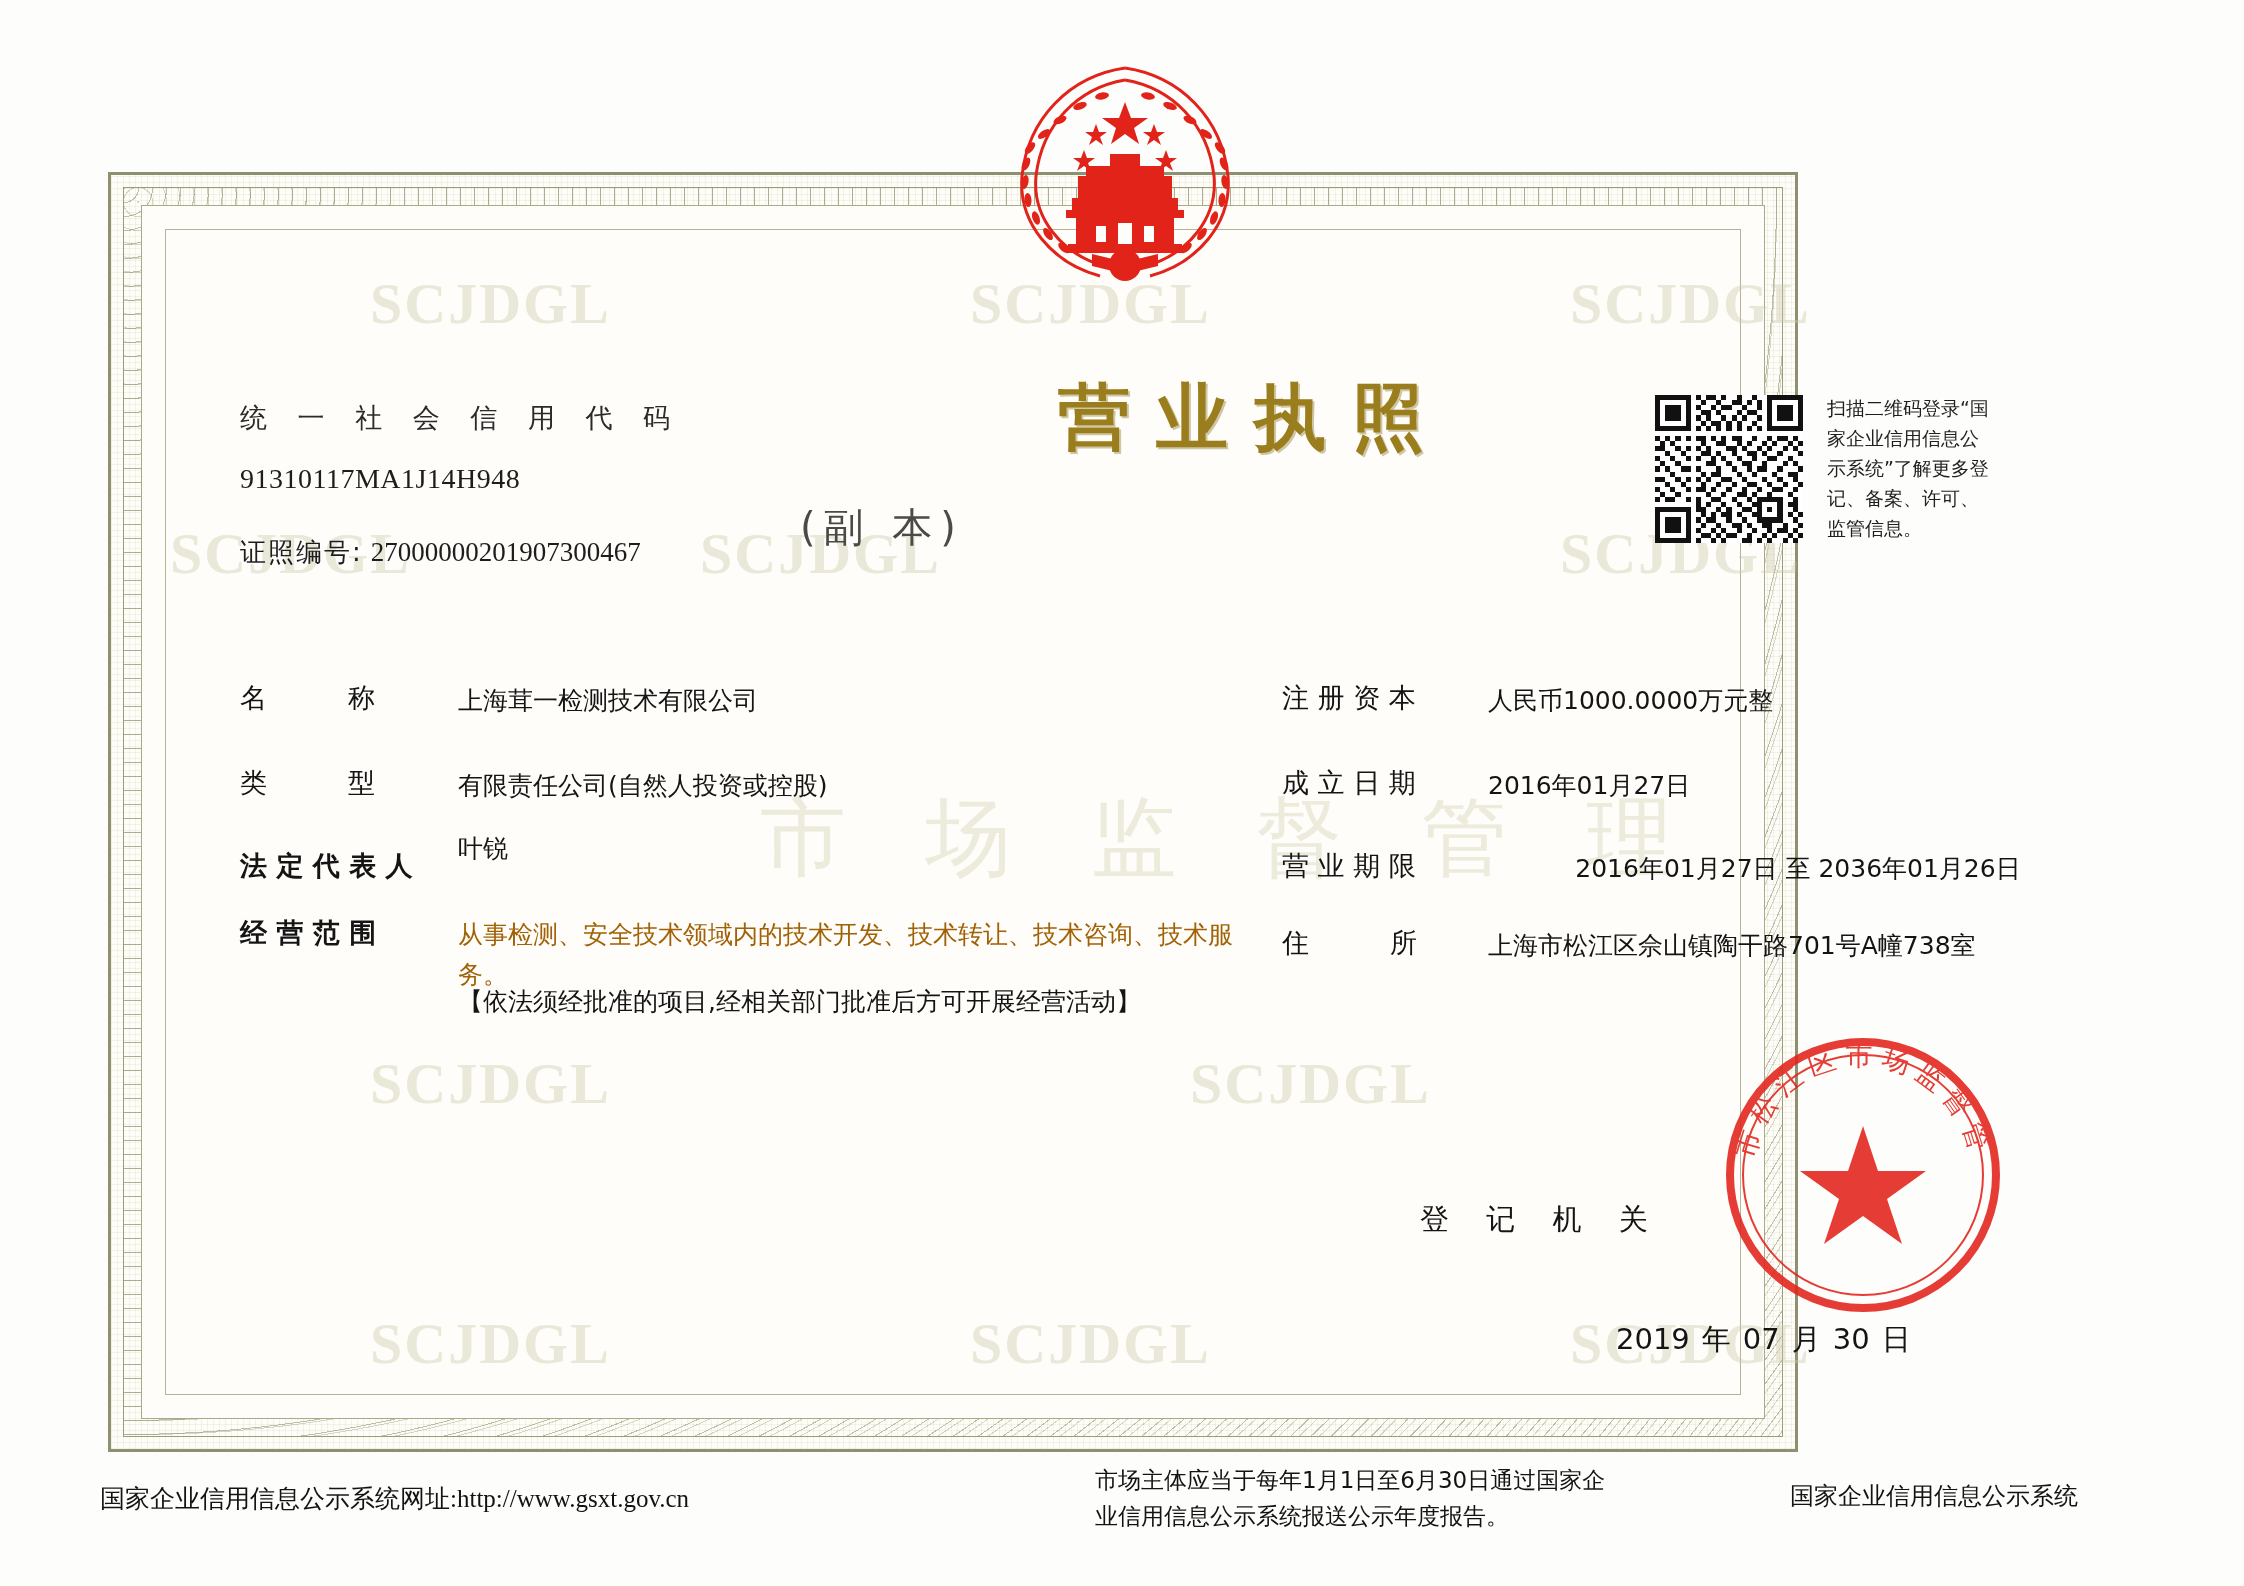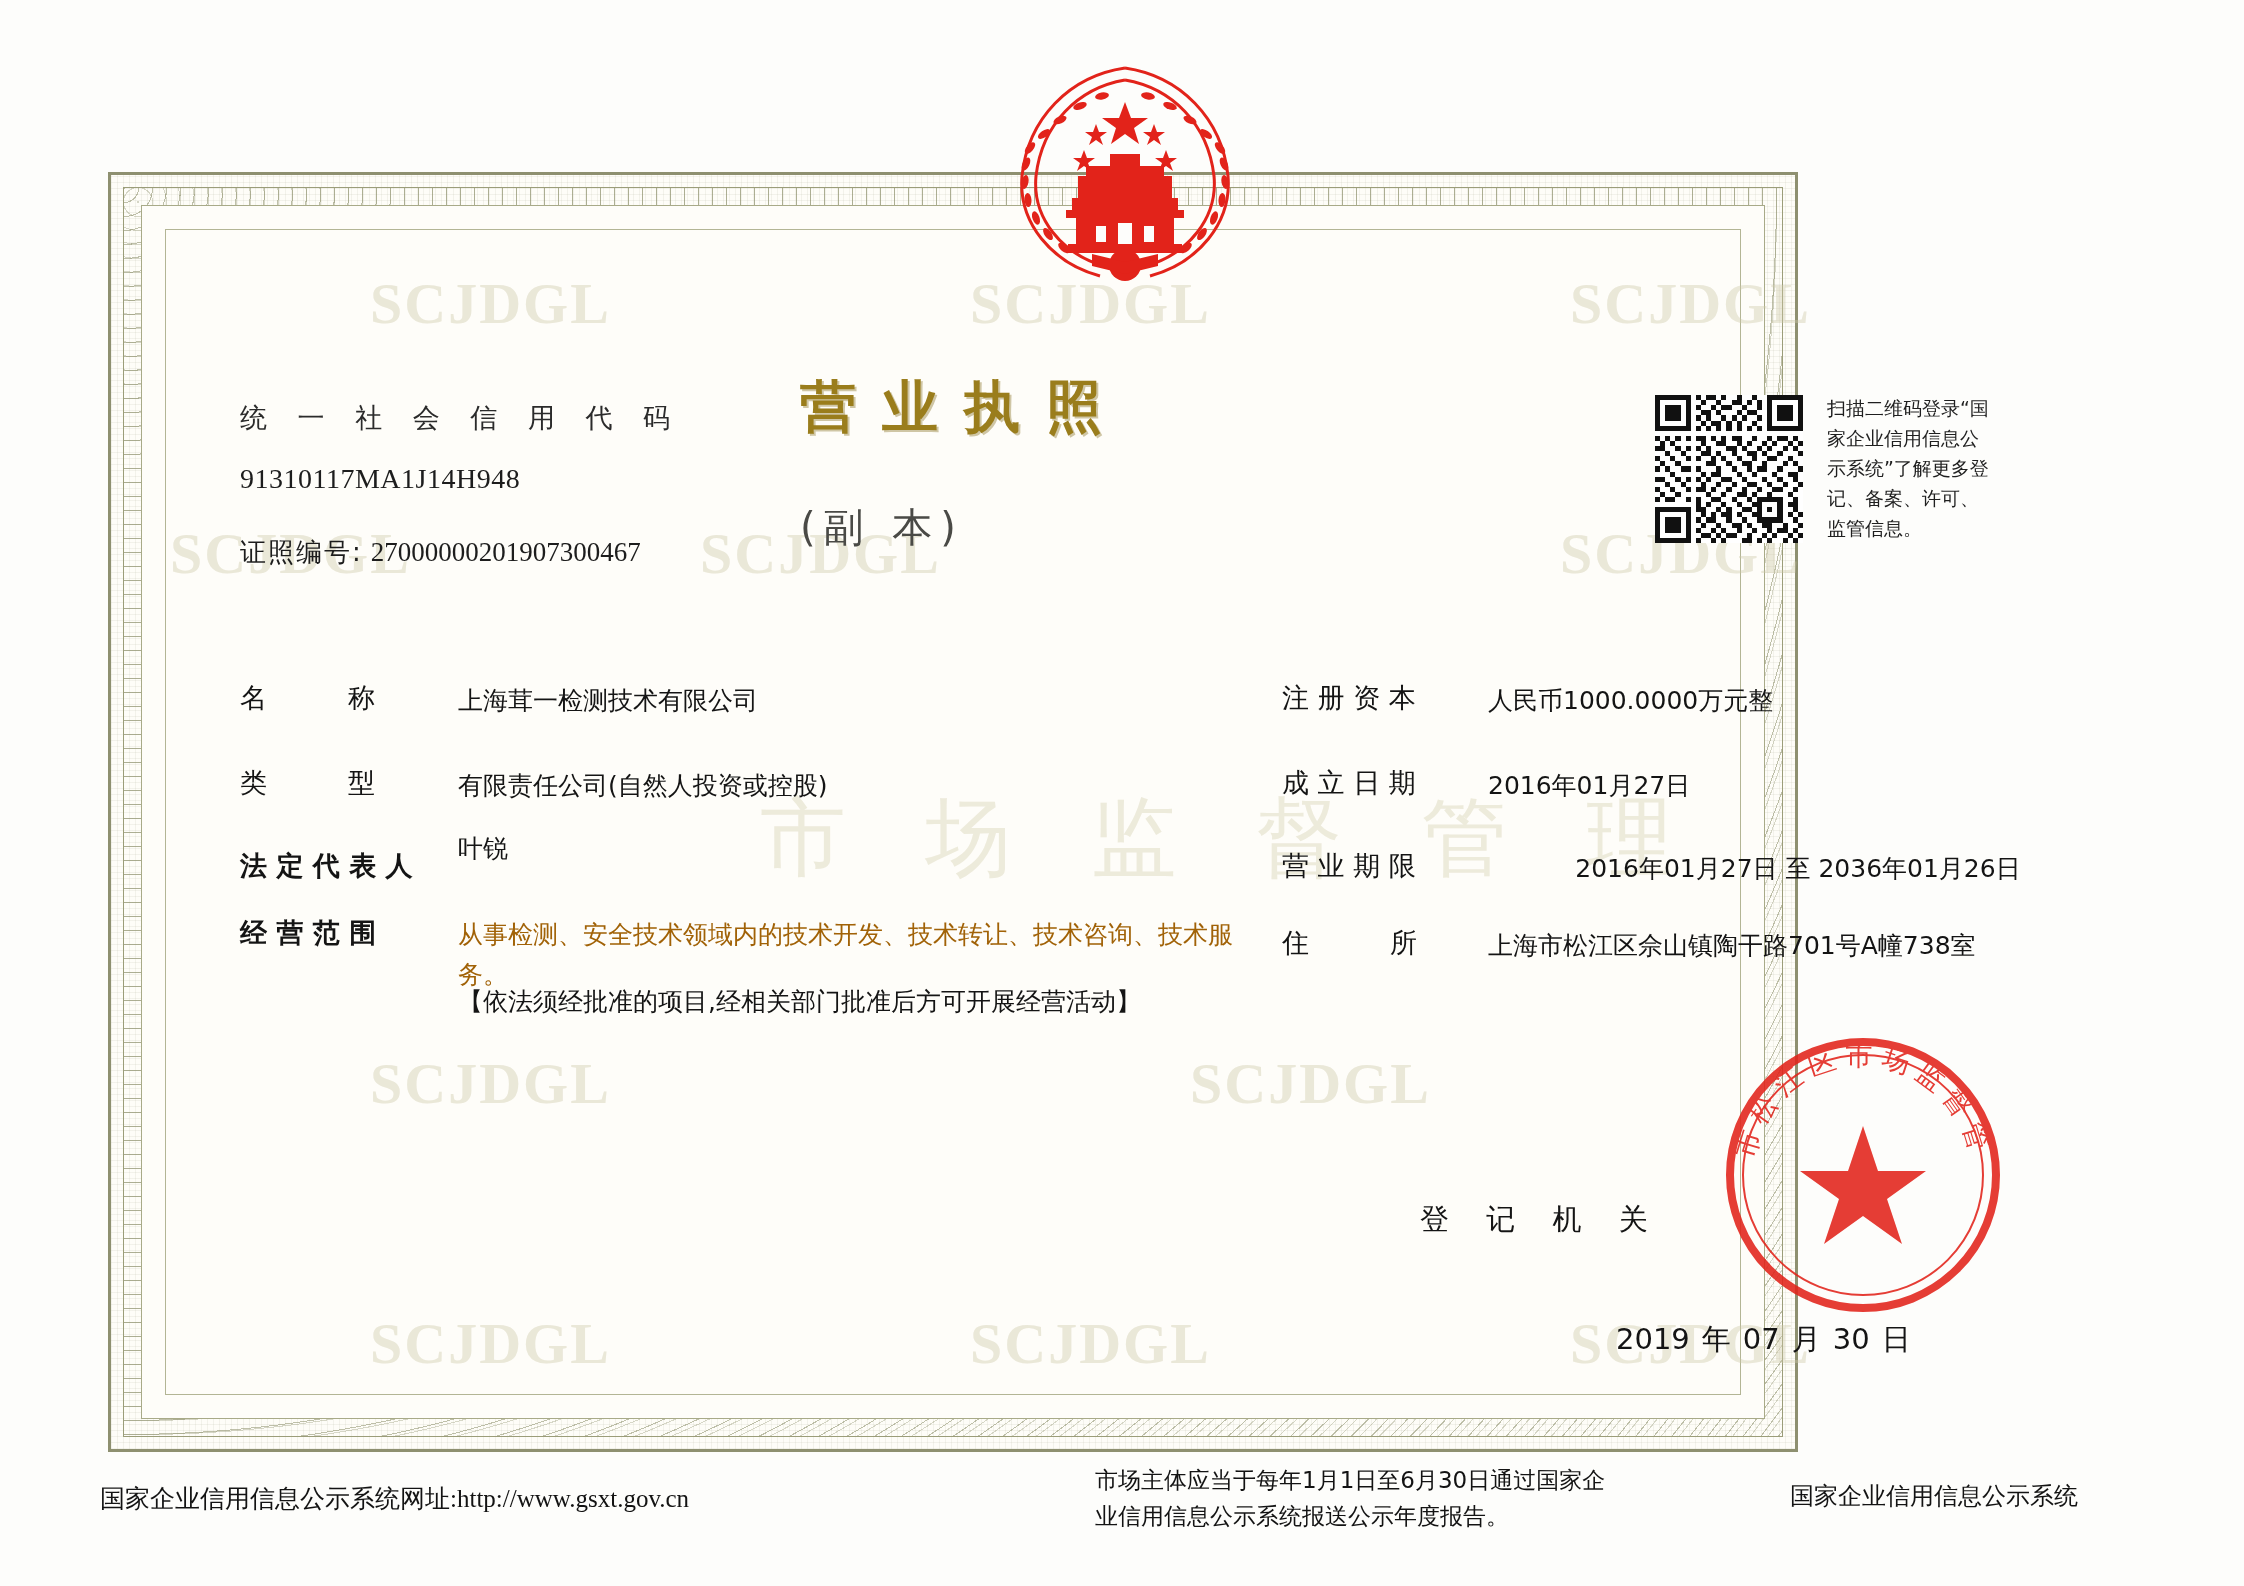--- a/index.html
+++ b/index.html
@@ -94,24 +94,24 @@
     left: 0; top: 0;
     width: 250px; height: 230px;
   }
 
   
   #main-title {
     position: absolute;
     left: 800px;
     top: 370px;
     width: 650px;
-    text-align: left;
+    text-align: right;
     font-family: "DejaVu Sans", sans-serif;
     font-weight: bold;
-    font-size: 56px;
+    font-size: 72px;
     letter-spacing: 26px;
     color: #9a7d1c;
     text-shadow: 2px 2px 0 rgba(120,95,10,0.35);
   }
   #sub-title {
     position: absolute;
     left: 800px;
     top: 500px;
     width: 650px;
     text-align: left;

